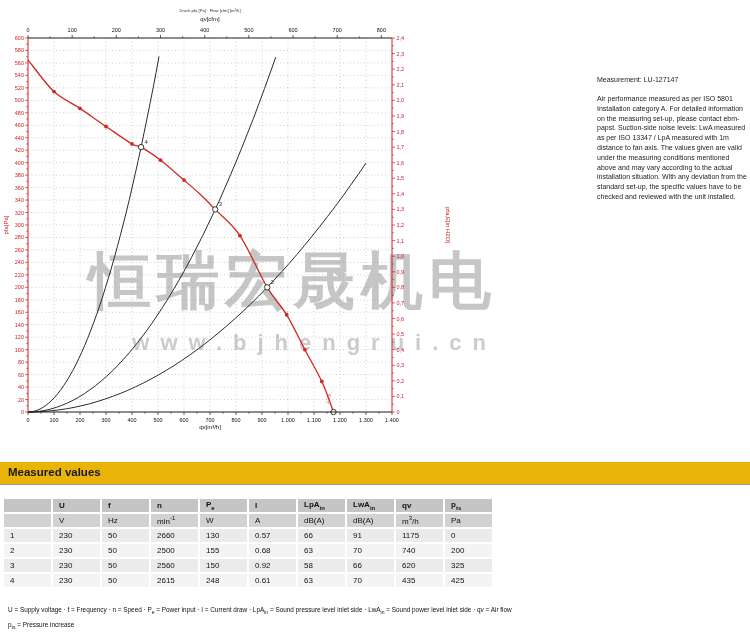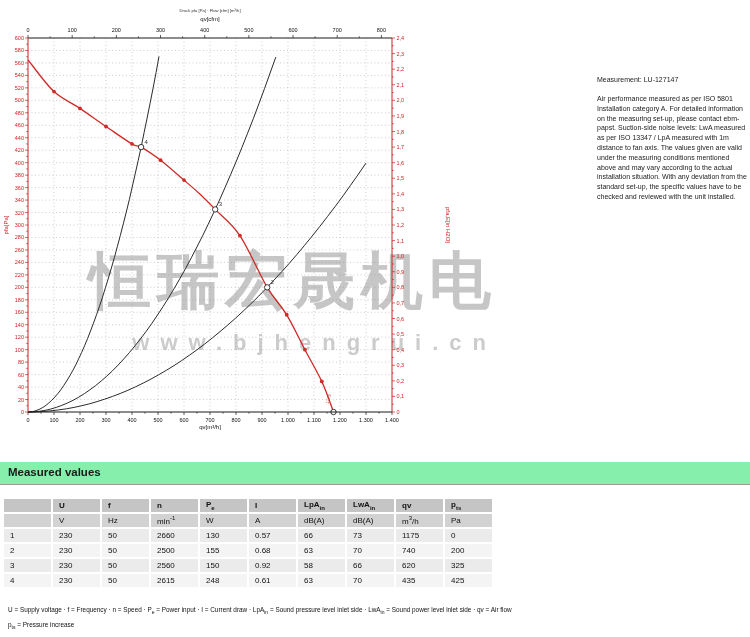--- a/index.html
+++ b/index.html
@@ -15,21 +15,21 @@
 
   svg#chart{position:absolute;left:0;top:0;z-index:1;}
   svg text{font-family:"Liberation Sans","DejaVu Sans",sans-serif;}
 
   .meas-panel{position:absolute;left:597px;top:76px;width:152px;z-index:2;
               font-size:7px;color:#222;}
   .meas-id{margin-bottom:11px;}
   .meas-note{line-height:1.4;}
 
   .mv-band{position:absolute;left:0;top:462px;width:750px;height:23px;z-index:2;
-           background:#86efac;border-bottom:1px solid #9a9a9a;box-sizing:border-box;
+           background:#eab308;border-bottom:1px solid #9a9a9a;box-sizing:border-box;
            font-size:11.5px;font-weight:bold;color:#1a1a1a;padding:4px 0 0 8px;}
 
   table.mv-table{position:absolute;left:2px;top:497px;z-index:2;
                  border-collapse:separate;border-spacing:2px;font-size:8px;color:#111;}
   table.mv-table th,table.mv-table td{width:41px;height:13px;padding:0 0 0 6px;
                  text-align:left;vertical-align:middle;font-weight:normal;}
   table.mv-table thead tr.hdr th{background:#c5c5c5;font-weight:bold;}
   table.mv-table thead tr.unit th{background:#d2d2d2;}
   table.mv-table tbody tr:nth-child(odd) td{background:#ebebeb;}
   table.mv-table tbody tr:nth-child(even) td{background:#f4f4f4;}
@@ -420,21 +420,21 @@
       </thead>
     <tbody>
         <tr>
           <td>1</td>
           <td>230</td>
           <td>50</td>
           <td>2660</td>
           <td>130</td>
           <td>0.57</td>
           <td>66</td>
-          <td>73</td>
+          <td>91</td>
           <td>1175</td>
           <td>0</td>
         </tr>
         <tr>
           <td>2</td>
           <td>230</td>
           <td>50</td>
           <td>2500</td>
           <td>155</td>
           <td>0.68</td>

